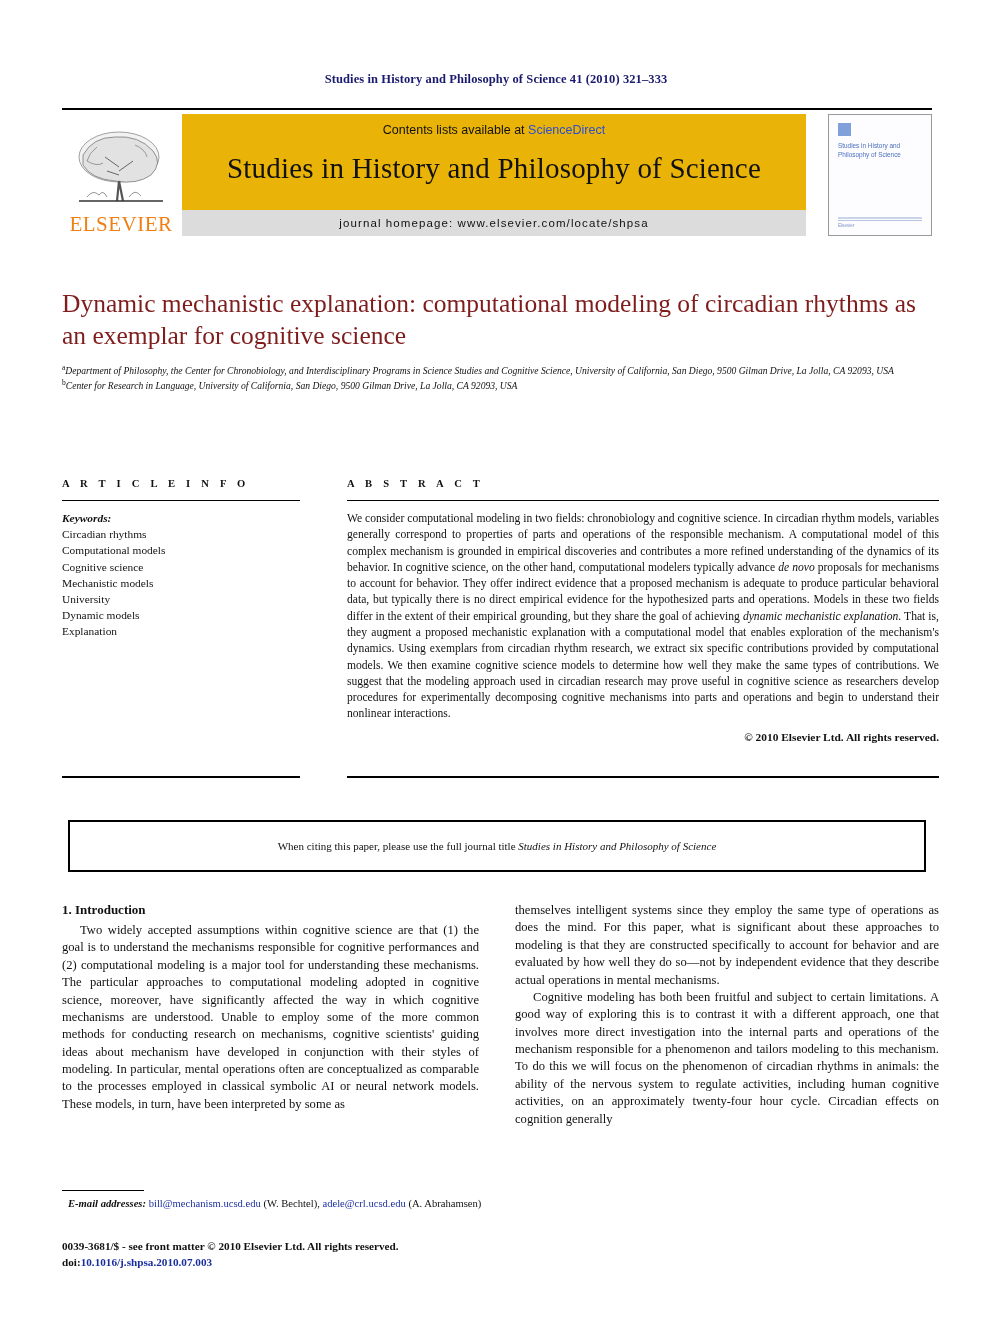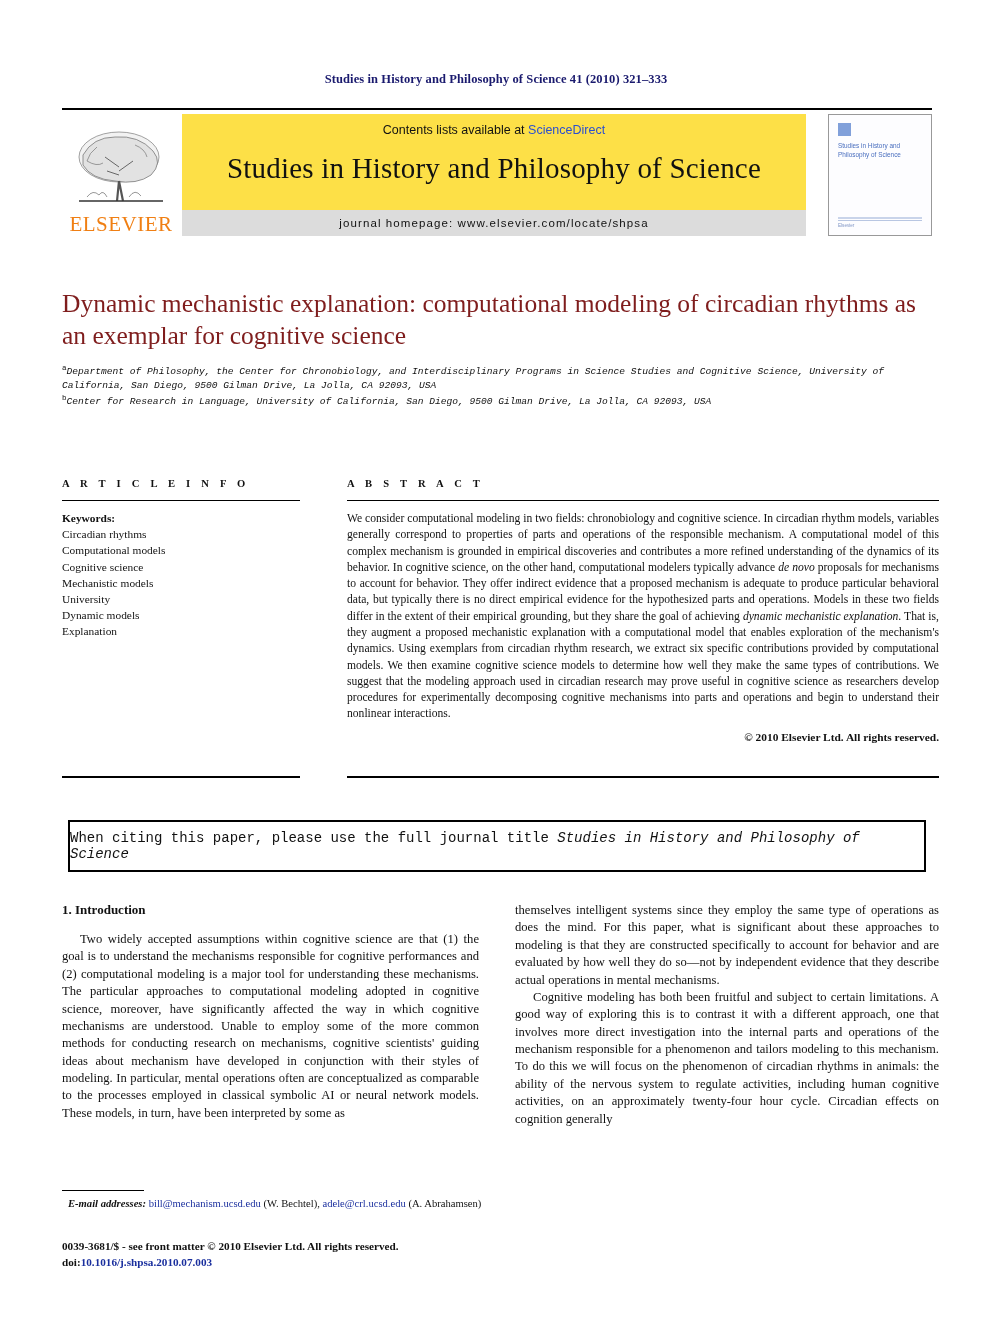--- a/index.html
+++ b/index.html
@@ -65,21 +65,21 @@
   .elsevier-word {
     font-family: "Liberation Serif", serif;
     font-size: 21px;
     letter-spacing: 0.5px;
     color: #F07F13;
     line-height: 1;
     margin-top: 1px;
   }
   .journal-band {
     flex: 1 1 auto;
-    background: #fde047;
+    background: #eab308;
     position: relative;
     margin-left: 2px;
     margin-right: 22px;
   }
   .contents-line {
     position: absolute;
     left: 0; right: 0; top: 9px;
     text-align: center;
     font-family: "Liberation Sans", sans-serif;
     font-size: 12.5px;
@@ -158,21 +158,21 @@
   }
   .authors {
     margin-top: 13px;
     font-family: "Liberation Serif", serif;
     font-size: 19px;
     color: #111;
   }
   .aff-mark { font-size: 11px; vertical-align: super; color:#1a1a6e; }
   .affiliations {
     margin-top: 11px;
-    font-family: Liberation Mono, monospace;
+    font-family: Liberation Serif, serif;
     font-style: italic;
     font-size: 9.6px;
     line-height: 1.42;
     color: #111;
   }
   .affiliations sup { font-style: normal; font-size: 7.5px; }
 
   
   .info-col {
     position: absolute;
@@ -190,21 +190,21 @@
     color: #111;
   }
   .rule-top { border-top: 1.6px solid #000; margin-top: 11px; }
   .kw-block {
     margin-top: 9px;
     font-family: "Liberation Serif", serif;
     font-size: 11.4px;
     line-height: 1.42;
     color: #111;
   }
-  .kw-label { font-weight: bold; }
+  .kw-label { font-style: italic; font-weight: bold; }
   .abstract-text {
     margin-top: 10px;
     font-family: "Liberation Serif", serif;
     font-size: 11.6px;
     line-height: 1.405;
     text-align: justify;
     color: #111;
   }
   .abstract-text i { font-style: italic; }
   .copyright-line {
@@ -229,43 +229,43 @@
     position: absolute;
     left: 68px; top: 820px;
     width: 858px; height: 52px;
     border: 2.2px solid #000;
     display: flex;
     align-items: center;
     justify-content: center;
     box-sizing: border-box;
   }
   .cite-text {
-    font-family: Liberation Mono, monospace;
-    font-size: 14px;
+    font-family: Liberation Serif, serif;
+    font-size: 11px;
     color: #111;
   }
   .cite-text i { font-style: italic; }
 
   
   .body-left {
     position: absolute;
     left: 62px; top: 902px;
     width: 417px;
   }
   .body-right {
     position: absolute;
     left: 515px; top: 902px;
     width: 424px;
   }
   .sec-title {
     font-family: "Liberation Serif", serif;
     font-weight: bold;
     font-size: 13px;
     color: #111;
-    margin-bottom: 13px;
+    margin-bottom: 4px;
   }
   .para {
     font-family: "Liberation Serif", serif;
     font-size: 12.6px;
     line-height: 1.38;
     text-align: justify;
     color: #111;
     margin: 0 0 0 0;
     text-indent: 18px;
   }

